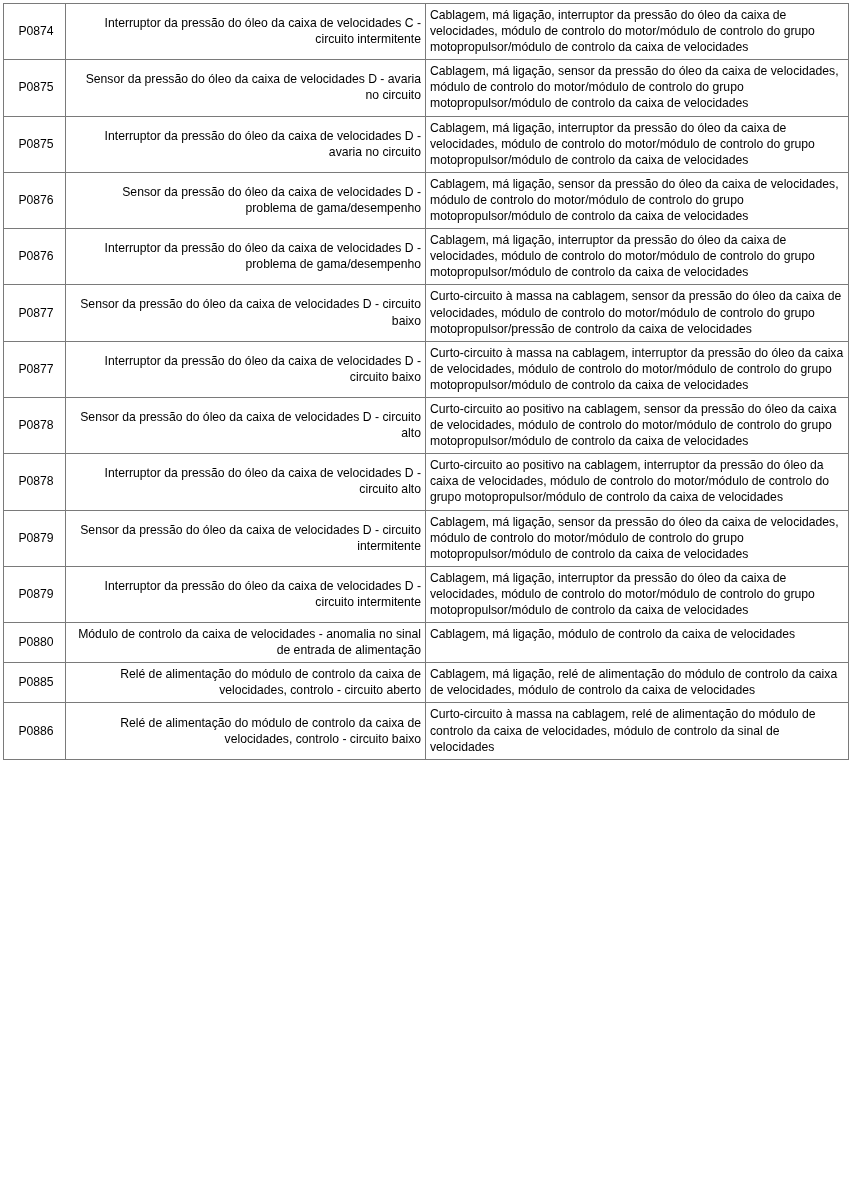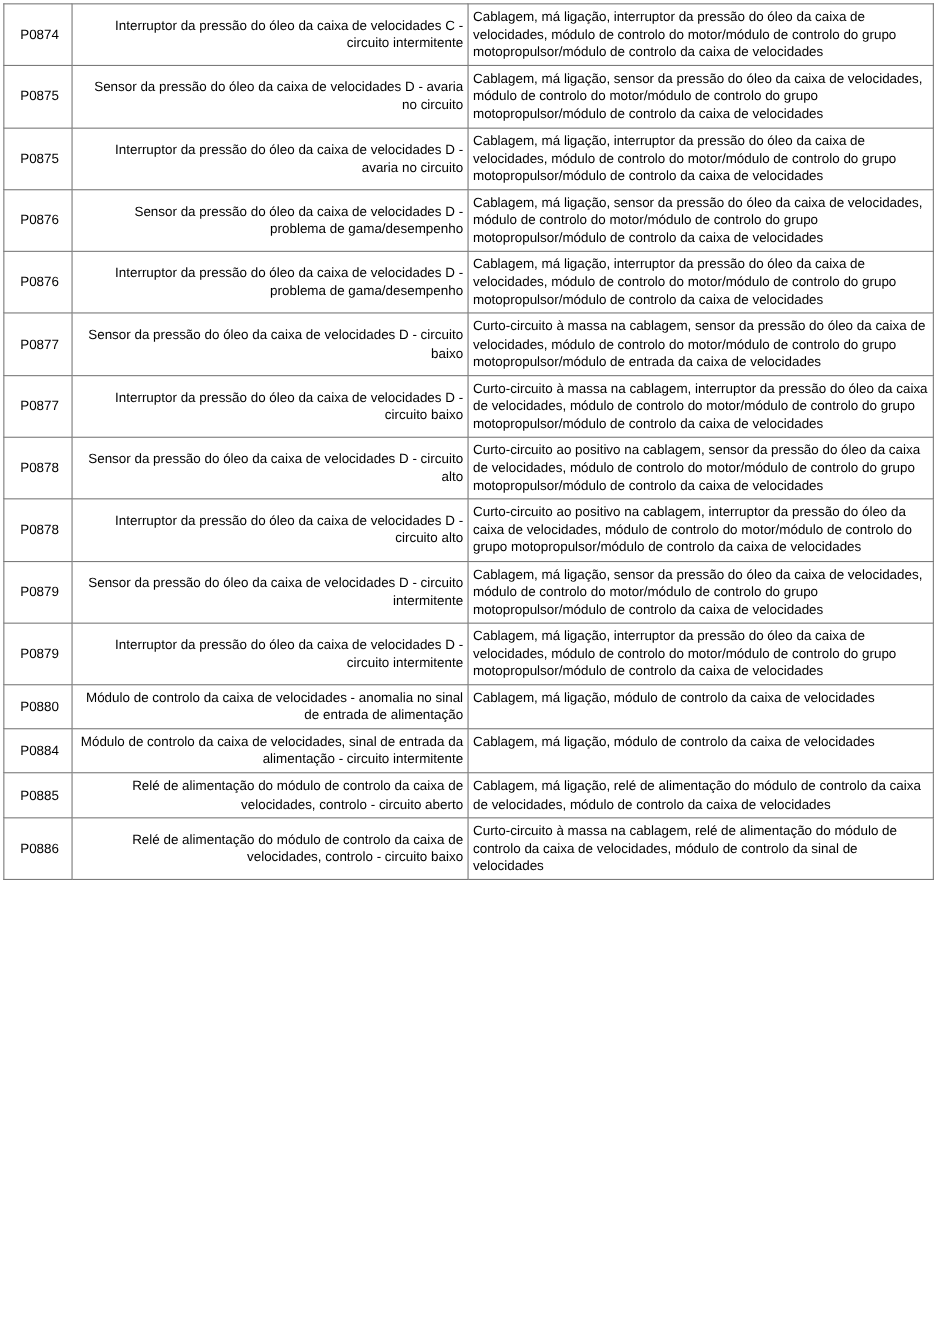--- a/index.html
+++ b/index.html
@@ -75,21 +75,21 @@
         <td class="cause">Cablagem, má ligação, sensor da pressão do óleo da caixa de velocidades, módulo de controlo do motor/módulo de controlo do grupo motopropulsor/módulo de controlo da caixa de velocidades</td>
       </tr>
       <tr>
         <td class="code">P0876</td>
         <td class="desc">Interruptor da pressão do óleo da caixa de velocidades D - problema de gama/desempenho</td>
         <td class="cause">Cablagem, má ligação, interruptor da pressão do óleo da caixa de velocidades, módulo de controlo do motor/módulo de controlo do grupo motopropulsor/módulo de controlo da caixa de velocidades</td>
       </tr>
       <tr>
         <td class="code">P0877</td>
         <td class="desc">Sensor da pressão do óleo da caixa de velocidades D - circuito baixo</td>
-        <td class="cause">Curto-circuito à massa na cablagem, sensor da pressão do óleo da caixa de velocidades, módulo de controlo do motor/módulo de controlo do grupo motopropulsor/módulo de entrada da caixa de velocidades</td>
+        <td class="cause">Curto-circuito à massa na cablagem, sensor da pressão do óleo da caixa de velocidades, módulo de controlo do motor/módulo de controlo do grupo motopropulsor/pressão de controlo da caixa de velocidades</td>
       </tr>
       <tr>
         <td class="code">P0877</td>
         <td class="desc">Interruptor da pressão do óleo da caixa de velocidades D - circuito baixo</td>
         <td class="cause">Curto-circuito à massa na cablagem, interruptor da pressão do óleo da caixa de velocidades, módulo de controlo do motor/módulo de controlo do grupo motopropulsor/módulo de controlo da caixa de velocidades</td>
       </tr>
       <tr>
         <td class="code">P0878</td>
         <td class="desc">Sensor da pressão do óleo da caixa de velocidades D - circuito alto</td>
         <td class="cause">Curto-circuito ao positivo na cablagem, sensor da pressão do óleo da caixa de velocidades, módulo de controlo do motor/módulo de controlo do grupo motopropulsor/módulo de controlo da caixa de velocidades</td>
@@ -108,25 +108,20 @@
         <td class="code">P0879</td>
         <td class="desc">Interruptor da pressão do óleo da caixa de velocidades D - circuito intermitente</td>
         <td class="cause">Cablagem, má ligação, interruptor da pressão do óleo da caixa de velocidades, módulo de controlo do motor/módulo de controlo do grupo motopropulsor/módulo de controlo da caixa de velocidades</td>
       </tr>
       <tr>
         <td class="code">P0880</td>
         <td class="desc">Módulo de controlo da caixa de velocidades - anomalia no sinal de entrada de alimentação</td>
         <td class="cause">Cablagem, má ligação, módulo de controlo da caixa de velocidades</td>
       </tr>
       <tr>
-        <td class="code">P0884</td>
-        <td class="desc">Módulo de controlo da caixa de velocidades, sinal de entrada da alimentação - circuito intermitente</td>
-        <td class="cause">Cablagem, má ligação, módulo de controlo da caixa de velocidades</td>
-      </tr>
-      <tr>
         <td class="code">P0885</td>
         <td class="desc">Relé de alimentação do módulo de controlo da caixa de velocidades, controlo - circuito aberto</td>
         <td class="cause">Cablagem, má ligação, relé de alimentação do módulo de controlo da caixa de velocidades, módulo de controlo da caixa de velocidades</td>
       </tr>
       <tr>
         <td class="code">P0886</td>
         <td class="desc">Relé de alimentação do módulo de controlo da caixa de velocidades, controlo - circuito baixo</td>
         <td class="cause">Curto-circuito à massa na cablagem, relé de alimentação do módulo de controlo da caixa de velocidades, módulo de controlo da sinal de velocidades</td>
       </tr>
     </tbody>

